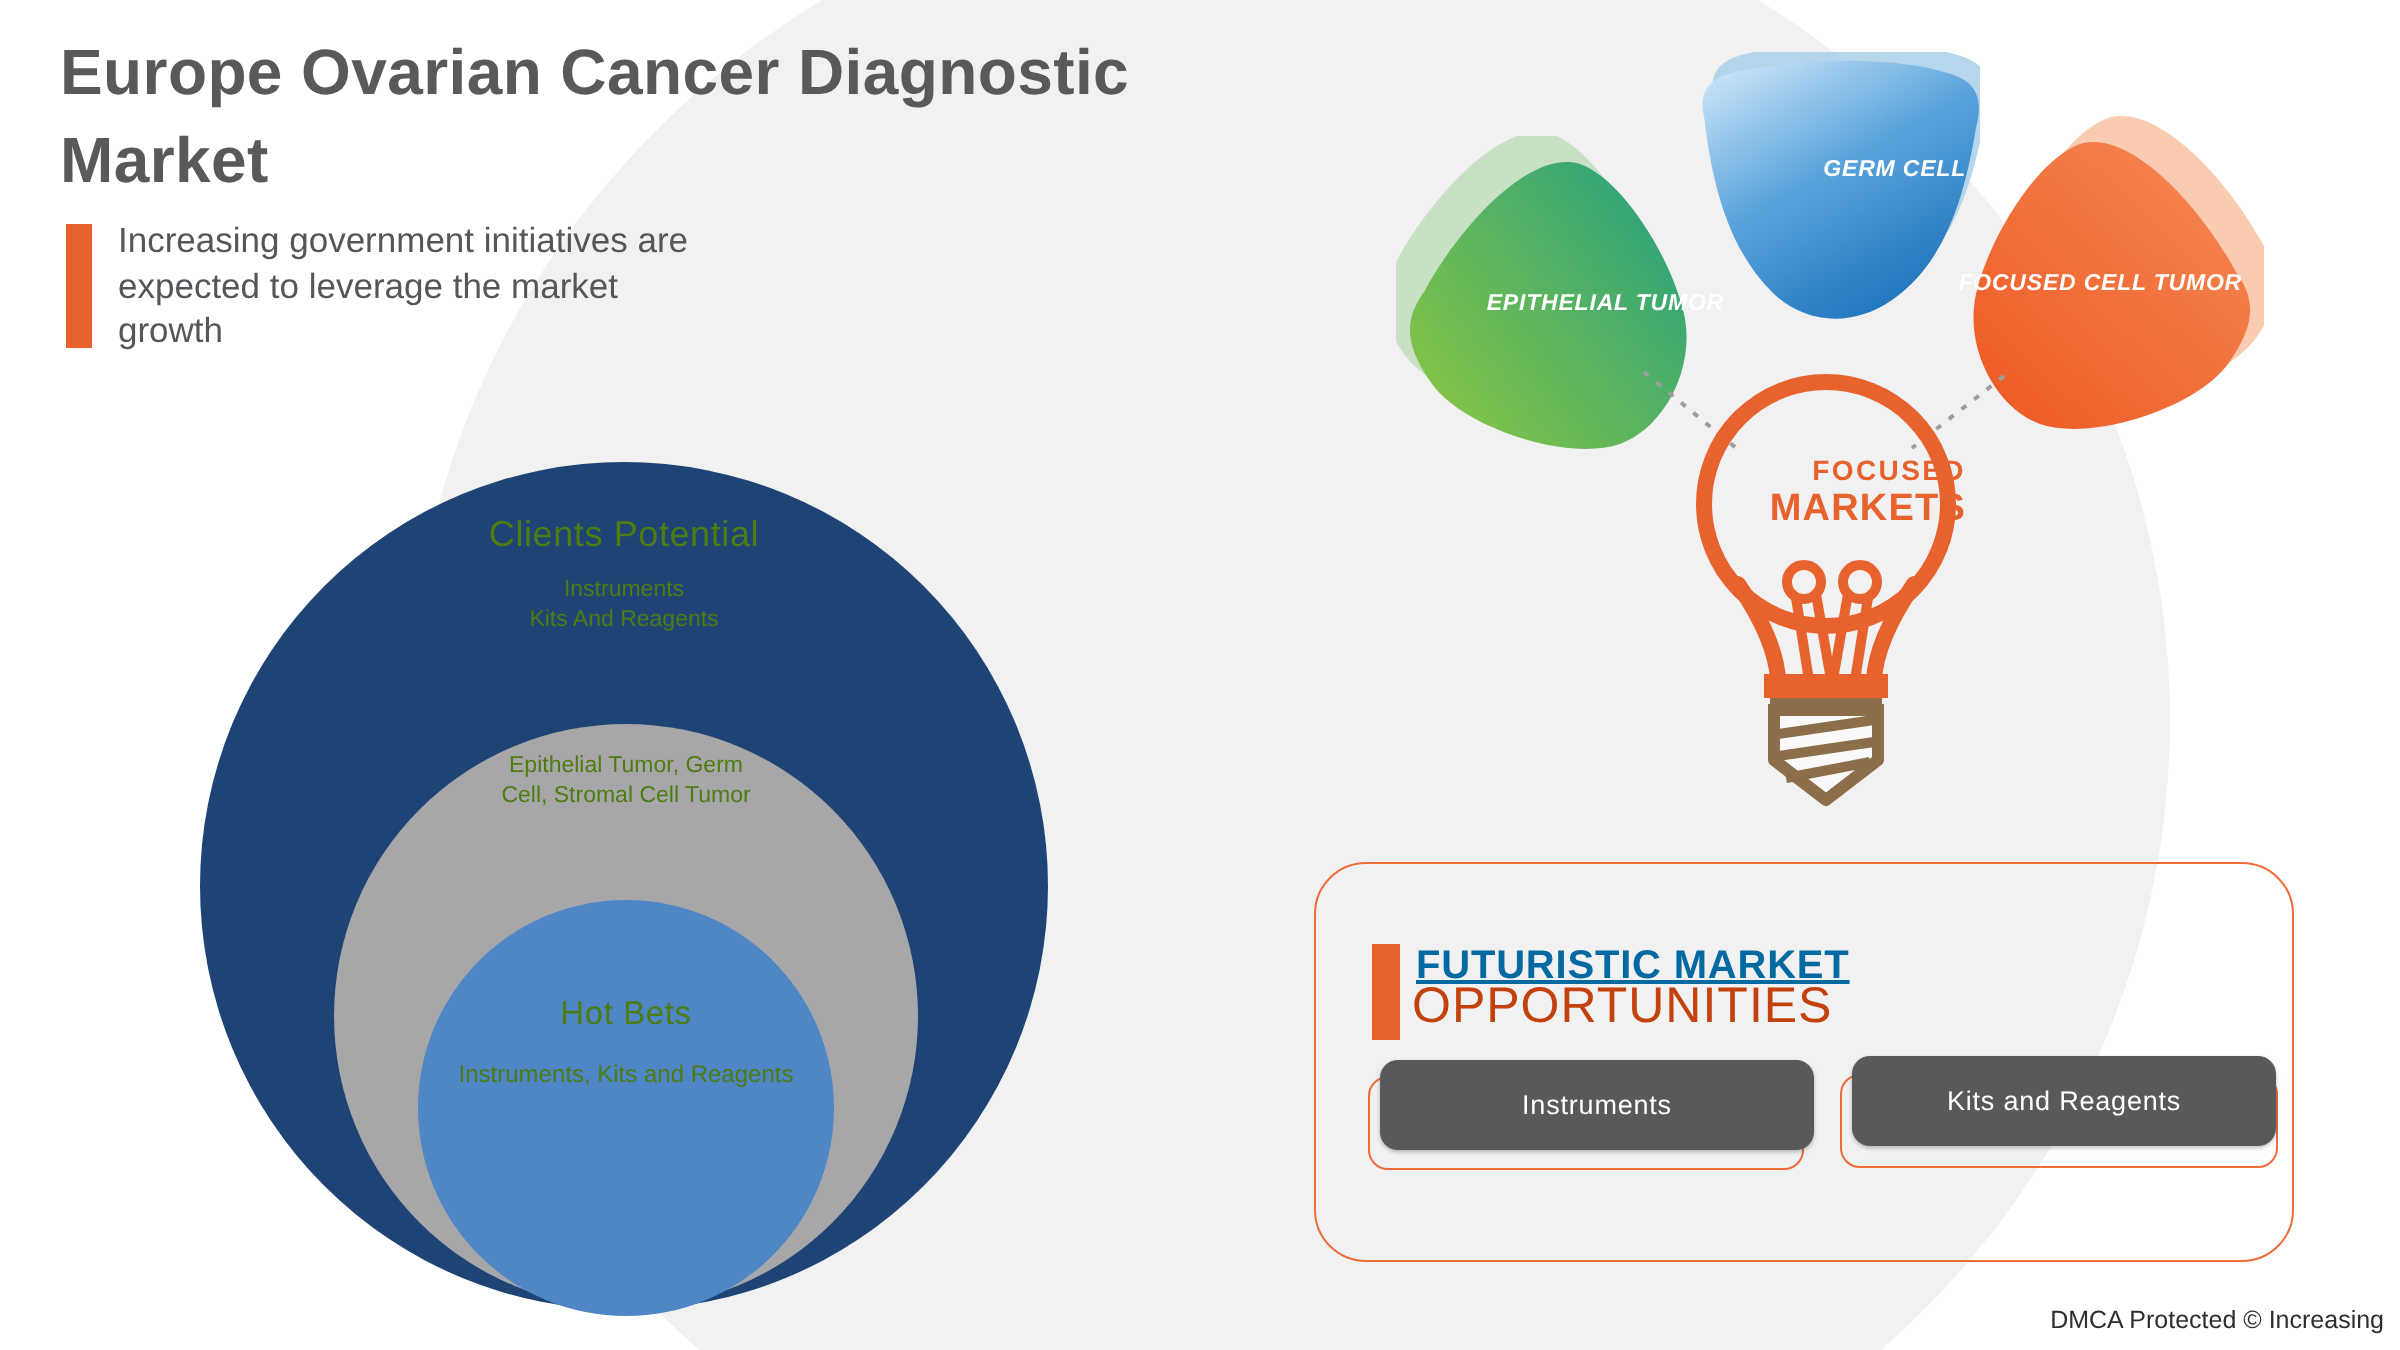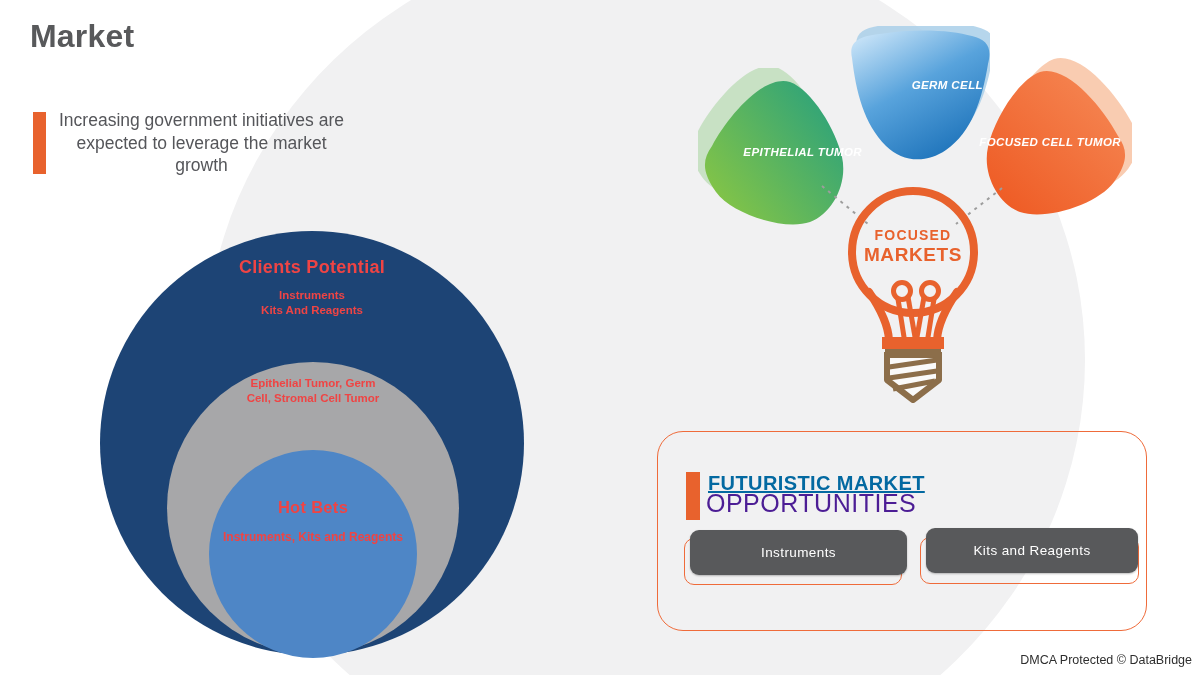--- a/index.html
+++ b/index.html
@@ -10,29 +10,29 @@
   }
   
   .bg-blob{position:absolute;left:205px;top:-65px;width:880px;height:850px;
     border-radius:50%;background:#f1f1f2;}
 
   
   .title{position:absolute;left:30px;top:14px;color:#58595b;font-weight:700;
     font-size:32px;line-height:44px;letter-spacing:.2px;}
   .title span{display:block;}
   .sub-bar{position:absolute;left:33px;top:112px;width:13px;height:62px;background:#e8622d;}
-  .subtitle{position:absolute;left:59px;top:109px;color:#55565a;font-size:17.5px;line-height:22.5px;text-align:center;}
+  .subtitle{position:absolute;left:59px;top:109px;color:#55565a;font-size:17.5px;line-height:22.5px;}
   .subtitle span{display:block;}
 
   
   .circle{position:absolute;border-radius:50%;}
   .c-outer{left:100px;top:231px;width:424px;height:424px;background:#1d4475;}
   .c-mid{left:167px;top:362px;width:292px;height:292px;background:#a7a7a9;}
   .c-inner{left:209px;top:450px;width:208px;height:208px;background:#4e86c6;}
-  .v-text{position:absolute;text-align:center;color:#ef4444;font-weight:bold;}
+  .v-text{position:absolute;text-align:center;color:#4d7c0f;}
   .v-outer-text{left:100px;top:257px;width:424px;}
   .v-mid-text{left:167px;top:371px;width:292px;}
   .v-inner-text{left:209px;top:498px;width:208px;}
   .v-title{font-size:18px;letter-spacing:.3px;}
   .v-title-sm{font-size:16.5px;letter-spacing:.3px;}
   .v-sub{font-size:11.5px;line-height:14.5px;margin-top:10px;}
   .v-mid-text .v-sub{margin-top:5px;}
   .v-inner-text .v-sub{margin-top:13px;font-size:12px;}
 
   
@@ -44,32 +44,32 @@
   .seg-green .seg-label{top:78px;left:4px;}
   .seg-blue{left:840px;top:26px;width:150px;height:135px;}
   .seg-blue .seg-label{top:53px;left:-7px;}
   .seg-orange{left:972px;top:58px;width:160px;height:165px;}
   .seg-orange .seg-label{top:78px;left:-11px;}
 
   .connectors{position:absolute;left:806px;top:180px;}
 
   
   .bulb{position:absolute;left:838px;top:182px;}
-  .focused-text{position:absolute;left:843px;top:227px;width:140px;text-align:center;
+  .focused-text{position:absolute;left:843px;top:227px;width:140px;text-align:right;
     color:#e8622d;font-weight:700;}
   .focused-text .l1{font-size:14px;letter-spacing:1.2px;}
   .focused-text .l2{font-size:19px;letter-spacing:.6px;margin-top:1px;}
 
   
   .opp-box{position:absolute;left:657px;top:431px;width:488px;height:198px;
     border:1.6px solid #ef6b3a;border-radius:26px;background:transparent;}
   .opp-bar{position:absolute;left:686px;top:472px;width:14px;height:48px;background:#e8622d;}
   .opp-h1{position:absolute;left:708px;top:472px;color:#0369a1;font-weight:700;
     font-size:20px;letter-spacing:.4px;text-decoration:underline;}
-  .opp-h2{position:absolute;left:706px;top:489px;color:#4c1d95;font-weight:400;
+  .opp-h2{position:absolute;left:706px;top:489px;color:#c2410c;font-weight:400;
     font-size:25px;letter-spacing:.5px;}
   .btn-outline{position:absolute;border:1.6px solid #ef6b3a;border-radius:10px;}
   .btn{position:absolute;background:#58595b;border-radius:9px;display:flex;
     align-items:center;justify-content:center;color:#ffffff;font-size:13.5px;
     letter-spacing:.4px;cursor:pointer;box-shadow:0 1px 2px rgba(0,0,0,.25);}
   .btn1-outline{left:684px;top:538px;width:216px;height:45px;}
   .btn1{left:690px;top:530px;width:217px;height:45px;}
   .btn2-outline{left:920px;top:537px;width:217px;height:45px;}
   .btn2{left:926px;top:528px;width:212px;height:45px;}
 
@@ -77,20 +77,21 @@
   .dmca{position:absolute;right:8px;top:653px;color:#2e2e2e;font-size:12.5px;}
 </style>
 </head>
 <body>
 
 <div id="canvas">
 
   <div class="bg-blob"></div>
 
   <div class="title">
+    <span>Europe Ovarian Cancer Diagnostic</span>
     <span>Market</span>
   </div>
   <div class="sub-bar"></div>
   <div class="subtitle">
     <span>Increasing government initiatives are</span>
     <span>expected to leverage the market</span>
     <span>growth</span>
   </div>
 
   <div class="circle c-outer"></div>
@@ -194,15 +195,15 @@
   <div class="opp-box"></div>
   <div class="opp-bar"></div>
   <div class="opp-h1">FUTURISTIC MARKET</div>
   <div class="opp-h2">OPPORTUNITIES</div>
 
   <div class="btn-outline btn1-outline"></div>
   <div class="btn btn1">Instruments</div>
   <div class="btn-outline btn2-outline"></div>
   <div class="btn btn2">Kits and Reagents</div>
 
-  <div class="dmca">DMCA Protected © DataBridge</div>
+  <div class="dmca">DMCA Protected © Increasing</div>
 
 </div>
 
 </body></html>

